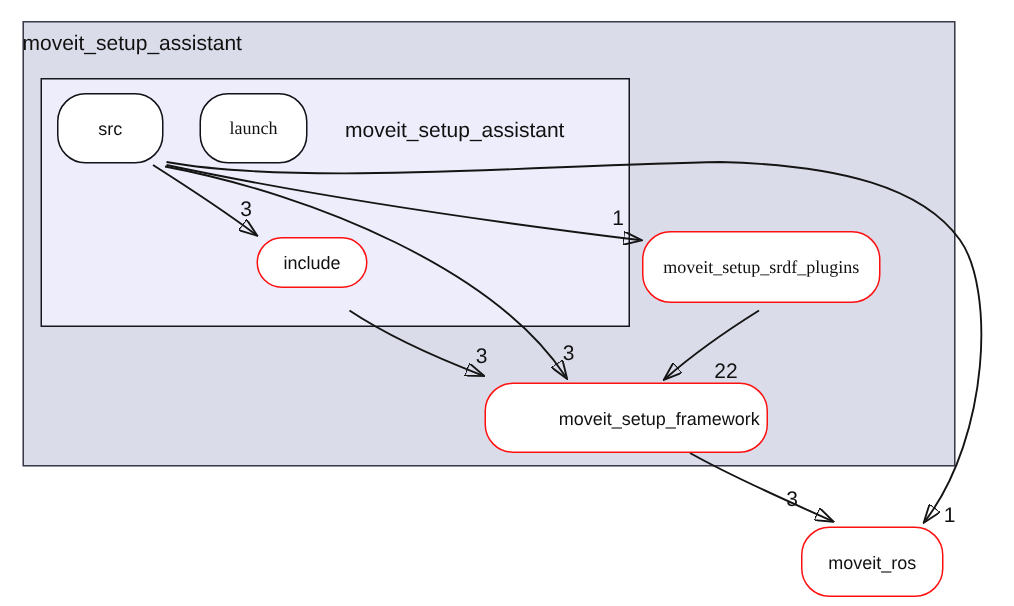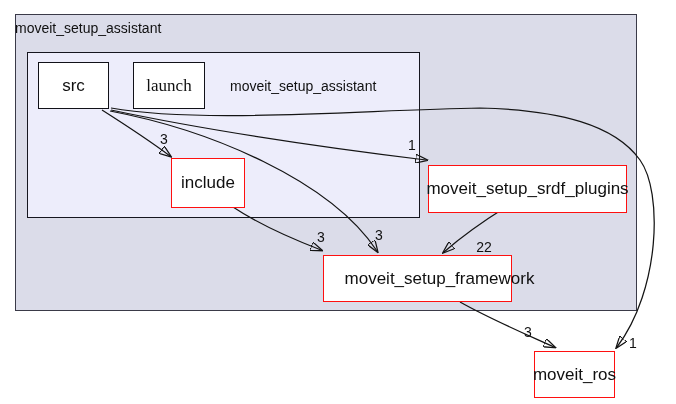--- a/index.html
+++ b/index.html
@@ -44,32 +44,33 @@
     white-space:nowrap;
   }
   .title-outer{left:15px; top:20px; width:622px;}
   .title-inner{left:230px; top:78px; width:180px;}
   .node{
     position:absolute;
     background:var(--node-fill);
     display:flex;
     align-items:center;
     justify-content:center;
-    font-size:17px;
+    font-size:12px;
     white-space:nowrap;
     cursor:pointer;
+    border-radius:19px;
   }
   .node-internal{border:1.5px solid var(--internal-border);}
   .node-external{border:1.5px solid var(--external-border);}
   .node-src{left:38px; top:62px; width:71px; height:47px;}
   .node-launch{left:133px; top:62px; width:72px; height:47px;font-family:Liberation Serif, serif;}
-  .node-include{left:171px; top:158px; width:74px; height:50px;}
-  .node-srdf{left:428px; top:165px; width:199px; height:48px;}
+  .node-include{left:171px; top:158px; width:74px; height:34px;}
+  .node-srdf{left:428px; top:154px; width:159px; height:48px;font-family:Liberation Serif, serif;}
   .node-framework{left:323px; top:255px; width:189px; height:47px;padding-left:44px;}
-  .node-ros{left:534px; top:351px; width:81px; height:47px;}
+  .node-ros{left:534px; top:351px; width:95px; height:47px;}
   .edges-layer{
     position:absolute;
     left:0; top:0;
     width:676px; height:404px;
     pointer-events:none;
   }
   .edges-layer path{
     fill:none;
     stroke:var(--edge-color);
     stroke-width:1.25;

